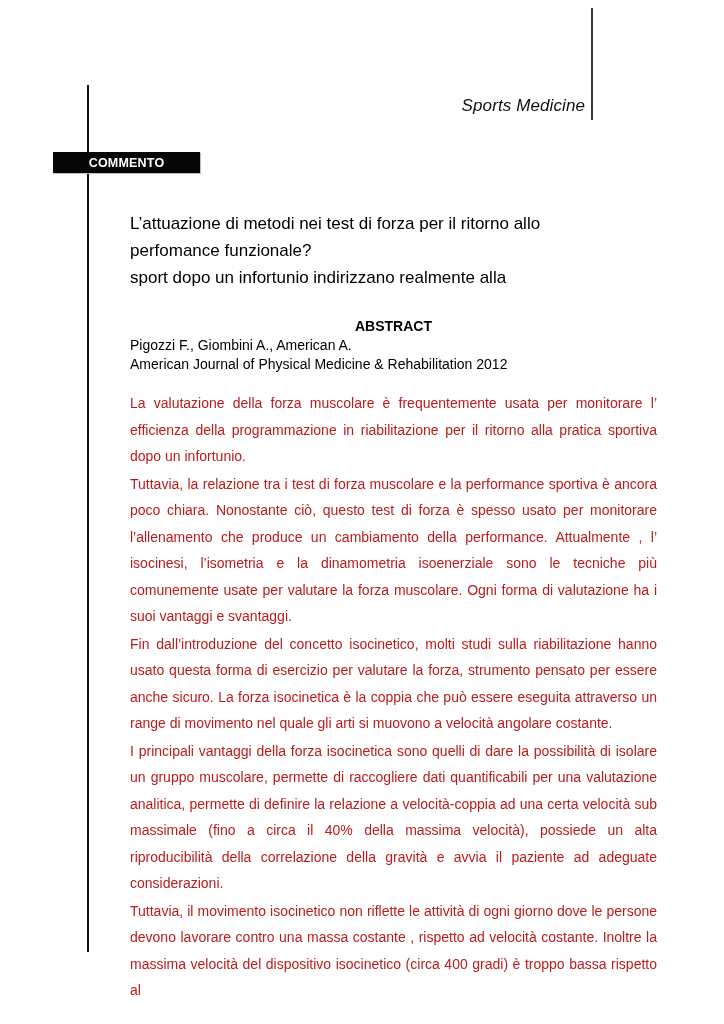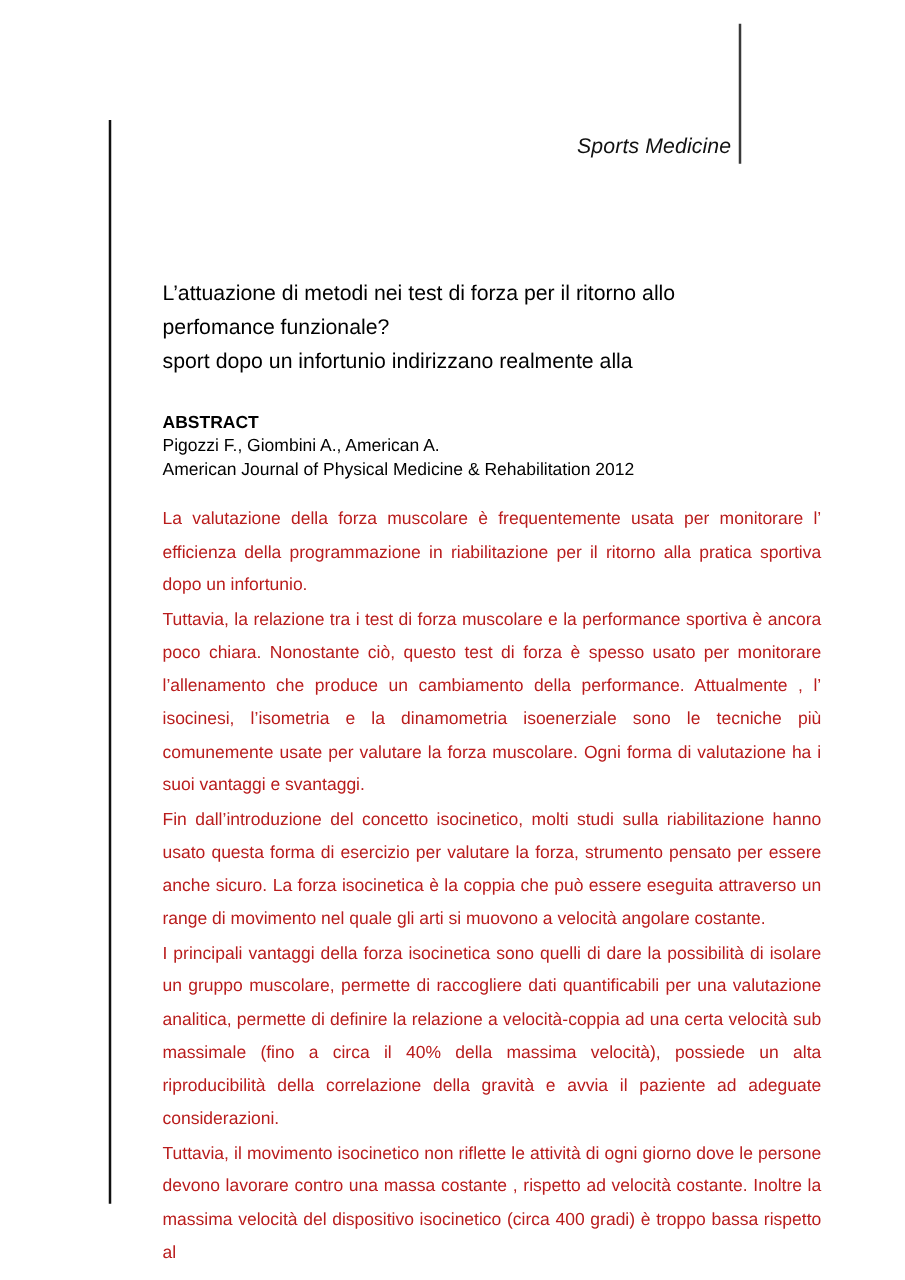--- a/index.html
+++ b/index.html
@@ -4,21 +4,21 @@
 <style>
   html, body { margin: 0; padding: 0; }
   body {
     width: 724px; height: 1024px;
     background: #ffffff;
     font-family: "Liberation Sans", sans-serif;
     color: #000;
     position: relative;
     overflow: hidden;
   }
-  .page { position: absolute; inset: 0; margin-top: 11px; }
+  .page { position: absolute; inset: 0; }
 
   
   .left-rule {
     position: absolute; left: 87px; top: 85px;
     width: 2px; height: 867px; background: #111;
   }
   .header-rule {
     position: absolute; left: 591px; top: 8px;
     width: 1.5px; height: 112px; background: #3a3a3a;
   }
@@ -43,41 +43,44 @@
   }
 
   
   .content {
     position: absolute; left: 130px; top: 210px; width: 527px;
   }
   .title { font-weight: 400; font-size: 17px; line-height: 27px; }
   .title .t-line { white-space: nowrap; }
 
   .abstract-block { margin-top: 26px; font-size: 14px; line-height: 19px; }
-  .abstract-label { font-weight: 700; }
+  .abstract-label { font-weight: 700; text-align: center; }
 
   .body-text { margin-top: 16px; }
   .body-text p {
     margin: 0 0 1px 0;
     font-size: 14px;
     line-height: 26.5px;
     text-align: justify;
     color: #b91c1c;
   }
 </style>
 </head>
 <body>
 
 <div class="page">
 
   <div class="left-rule"></div>
   <div class="header-rule"></div>
 
   <div class="journal-header">Sports Medicine</div>
 
+  <div class="section-banner">
+    <span>COMMENTO</span>
+  </div>
 
   <div class="content">
 
     <div class="title">
       <div class="t-line">L’attuazione di metodi nei test di forza per il ritorno allo</div>
       <div class="t-line">perfomance funzionale?</div>
       <div class="t-line">sport dopo un infortunio indirizzano realmente alla</div>
     </div>
 
     <div class="abstract-block">

